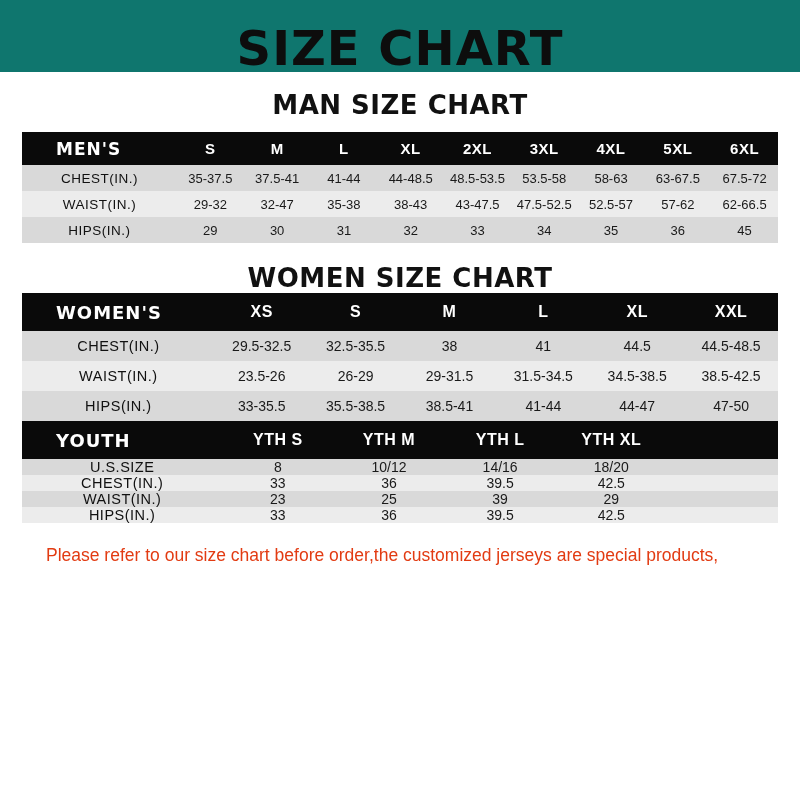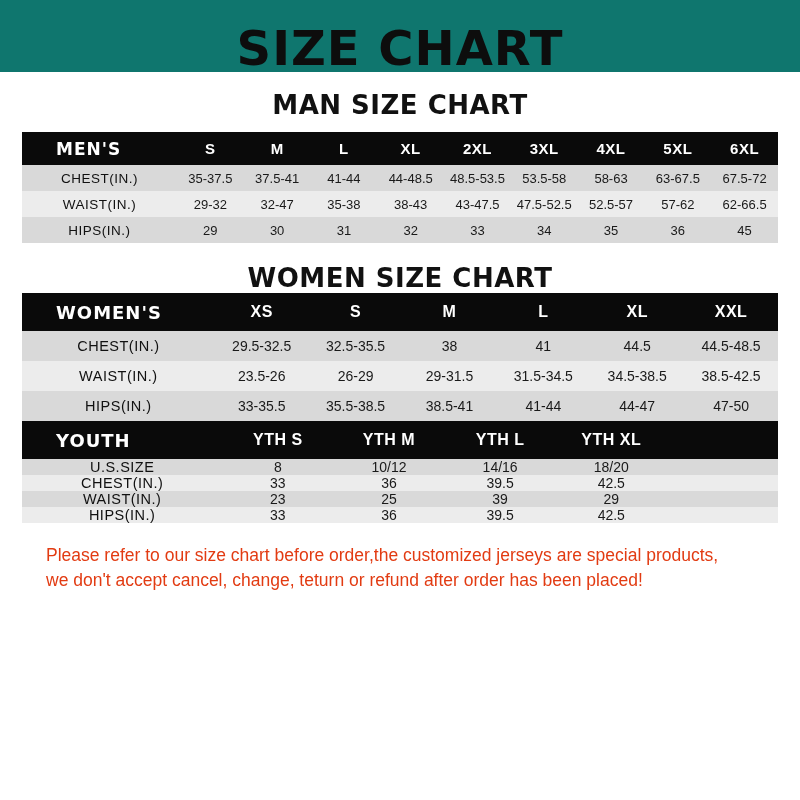--- a/index.html
+++ b/index.html
@@ -279,17 +279,16 @@
           <td>36</td>
           <td>39.5</td>
           <td>42.5</td>
           <td></td>
         </tr>
       </tbody>
     </table>
 
     <div class="footer-note">
       <div>Please refer to our size chart before order,the customized jerseys are special products,</div>
-      <div>we don't accept cancel, change, teturn or refund after order has been placed!</div>
     </div>
 
   </div>
 </div>
 
 </body></html>

